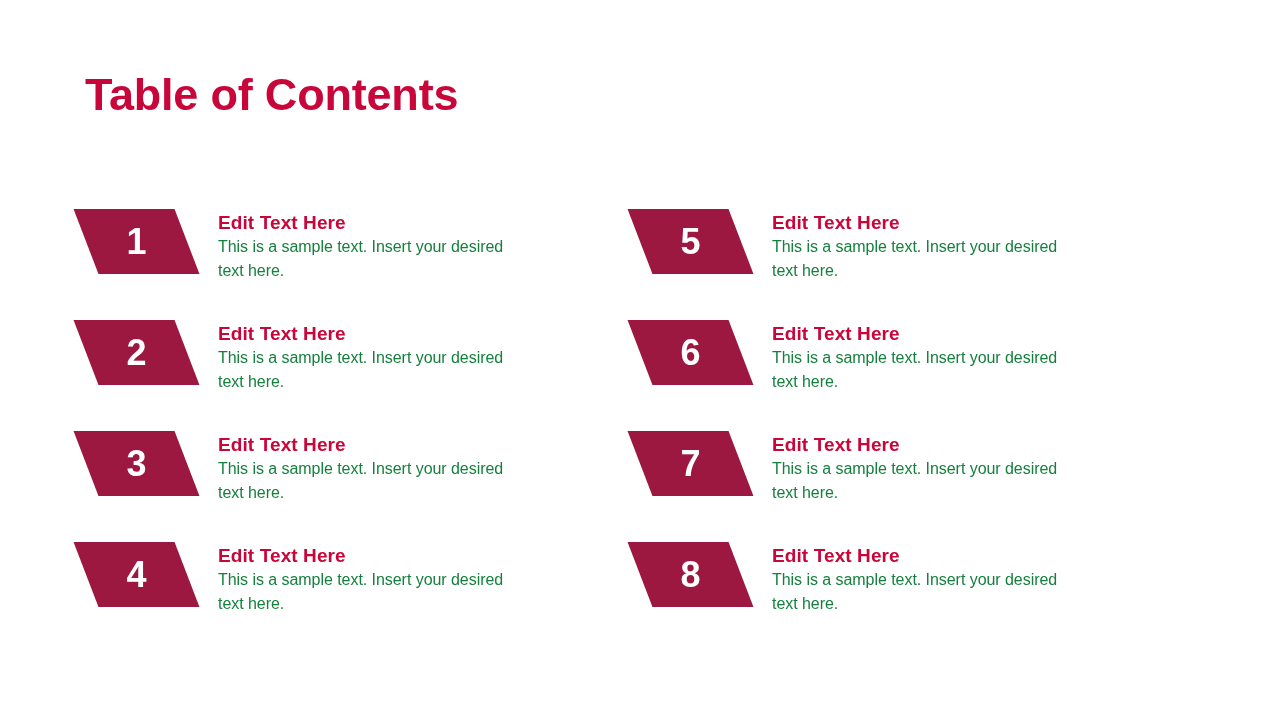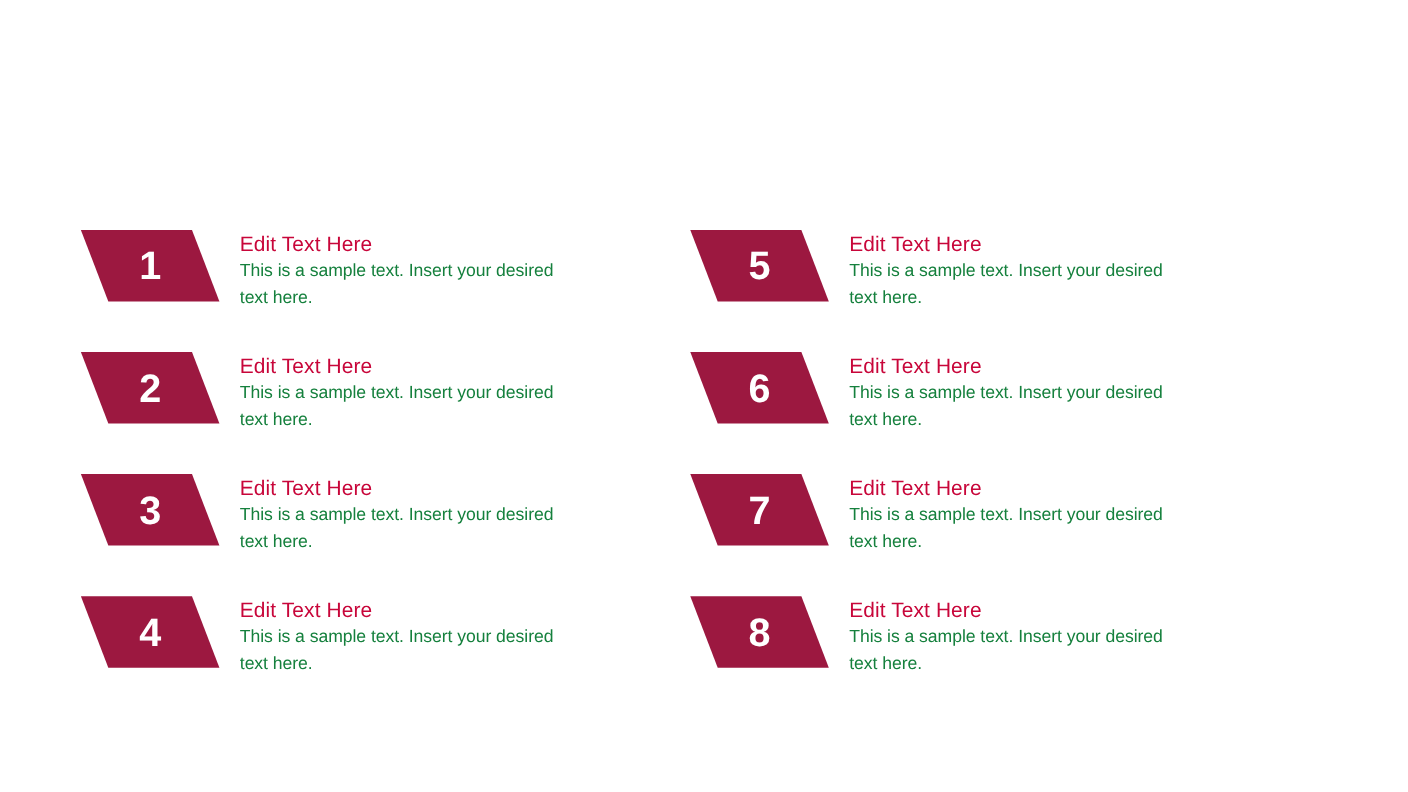--- a/index.html
+++ b/index.html
@@ -83,41 +83,42 @@
 
   .toc-text {
     position: absolute;
     left: 132px;
     top: 1px;
     width: 330px;
   }
 
   .toc-heading {
     font-size: 19px;
-    font-weight: normal;
+    font-weight: bold;
     color: #C8063A;
     line-height: 25px;
     white-space: nowrap;
     letter-spacing: 0.1px;
   }
 
   .toc-desc {
     font-size: 16px;
     font-weight: normal;
     color: #15803d;
     line-height: 23.5px;
     width: 290px;
     letter-spacing: -0.05px;
   }
 </style>
 </head>
 <body>
 
 <div id="slide">
 
+  <div id="slide-title">Table of Contents</div>
 
   <div id="toc-list">
 
     <div class="toc-item" style="left:86px; top:209px;">
       <div class="toc-badge">
         <div class="toc-badge-number">1</div>
       </div>
       <div class="toc-text">
         <div class="toc-heading">Edit  Text Here</div>
         <div class="toc-desc">This is a sample text. Insert your desired text here.</div>

